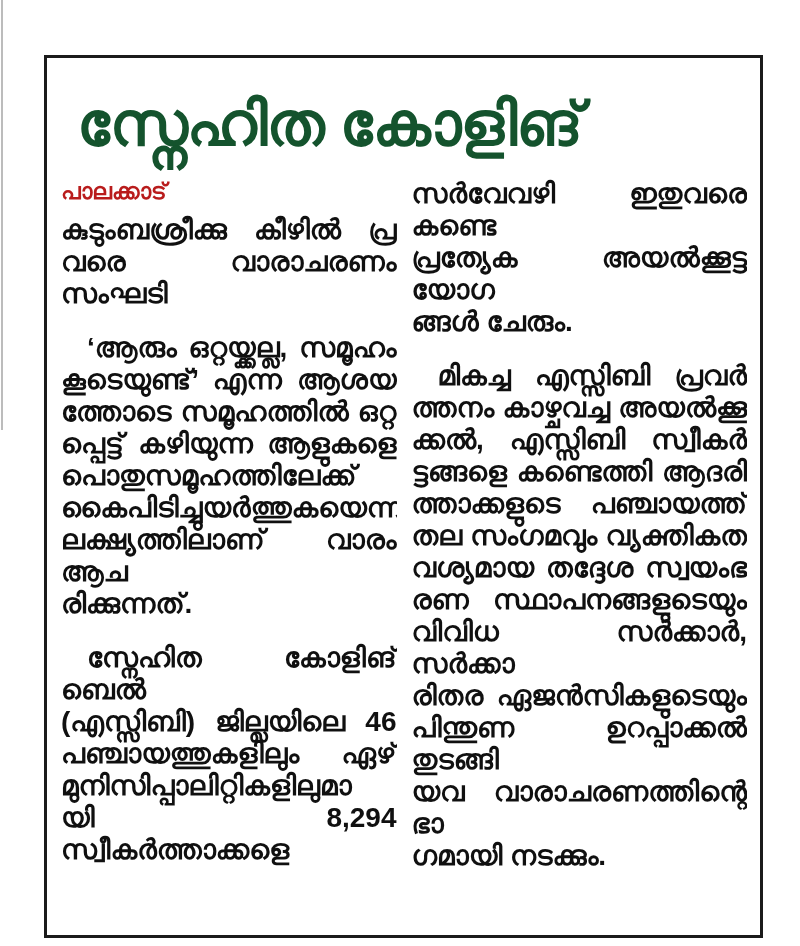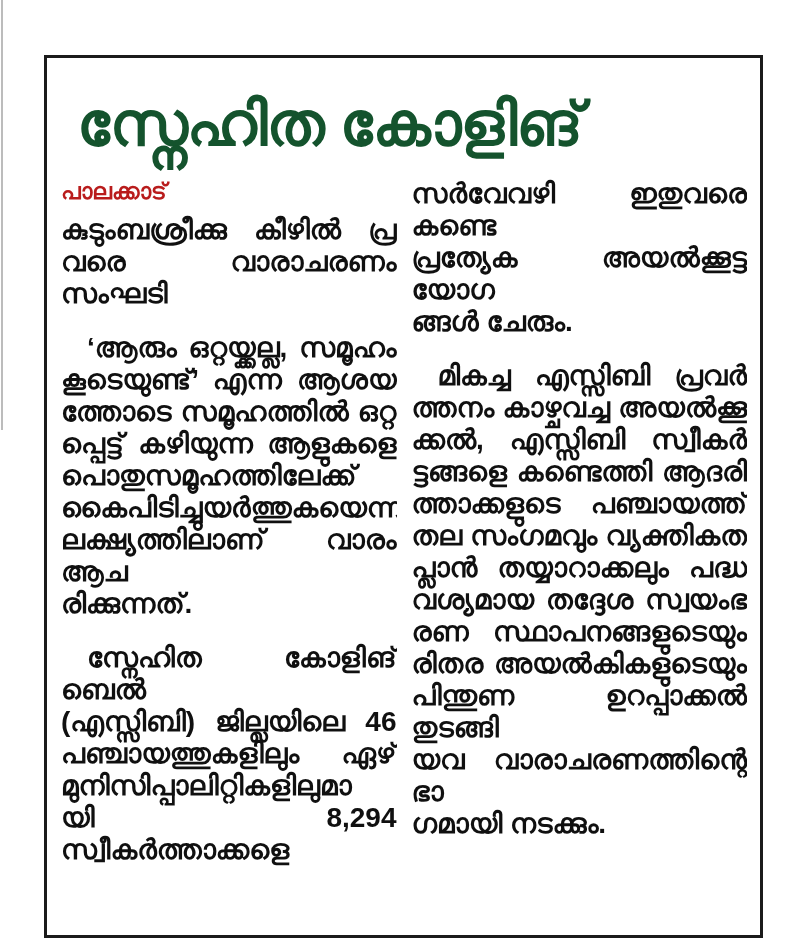--- a/index.html
+++ b/index.html
@@ -106,24 +106,24 @@
             <div class="line">പ്രത്യേക അയൽക്കൂട്ട യോഗ</div>
             <div class="line last">ങ്ങൾ ചേരും.</div>
           </div>
           <div class="para indent">
             <div class="line">മികച്ച എസ്സിബി പ്രവർ</div>
             <div class="line">ത്തനം കാഴ്ചവച്ച അയൽക്കൂ</div>
             <div class="line">ക്കൽ, എസ്സിബി സ്വീകർ</div>
             <div class="line">ട്ടങ്ങളെ കണ്ടെത്തി ആദരി</div>
             <div class="line">ത്താക്കളുടെ പഞ്ചായത്ത്</div>
             <div class="line">തല സംഗമവും വ്യക്തികത</div>
-            <div class="line">പ്ലാൻ തയ്യാറാക്കലും പദ്ധ</div>
             <div class="line">വശ്യമായ തദ്ദേശ സ്വയംഭ</div>
             <div class="line">രണ സ്ഥാപനങ്ങളുടെയും</div>
-            <div class="line">രിതര അയൽകികളുടെയും</div>
+            <div class="line">വിവിധ സർക്കാർ, സർക്കാ</div>
+            <div class="line">രിതര ഏജൻസികളുടെയും</div>
             <div class="line">പിന്തുണ ഉറപ്പാക്കൽ തുടങ്ങി</div>
             <div class="line">യവ വാരാചരണത്തിന്റെ ഭാ</div>
             <div class="line last">ഗമായി നടക്കും.</div>
           </div>
         </div>
     </div>
   </div>
 </div>
 
 </body></html>

